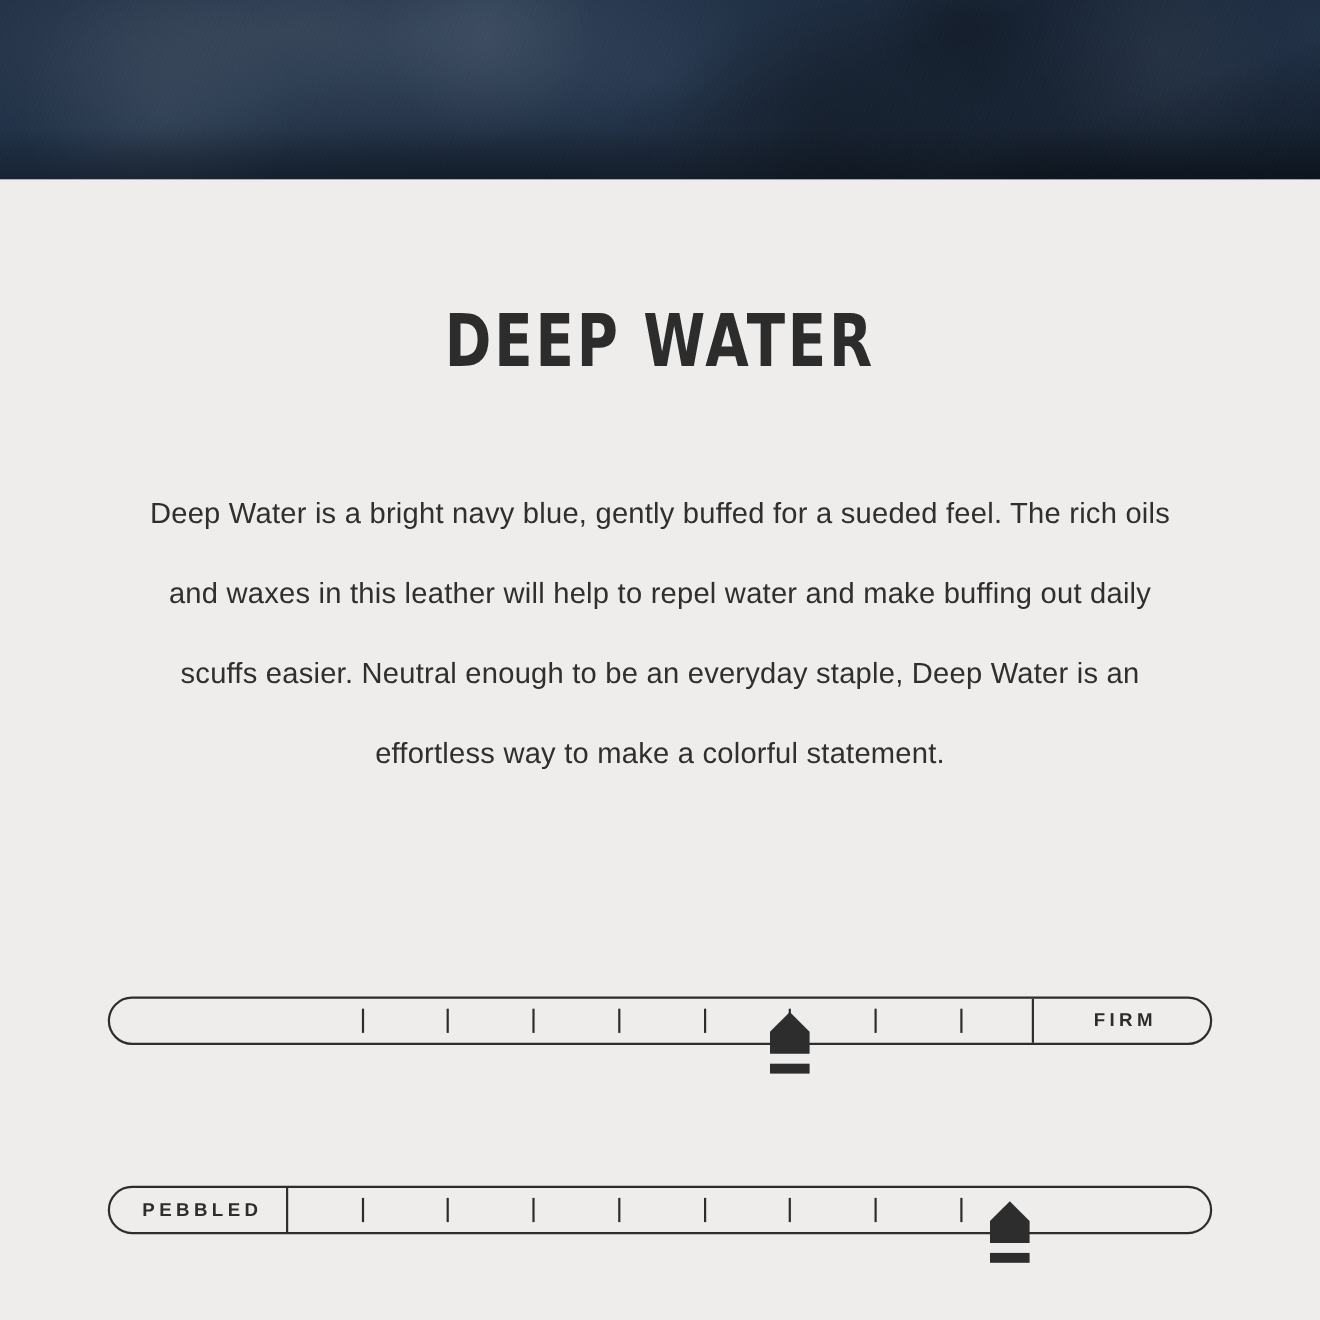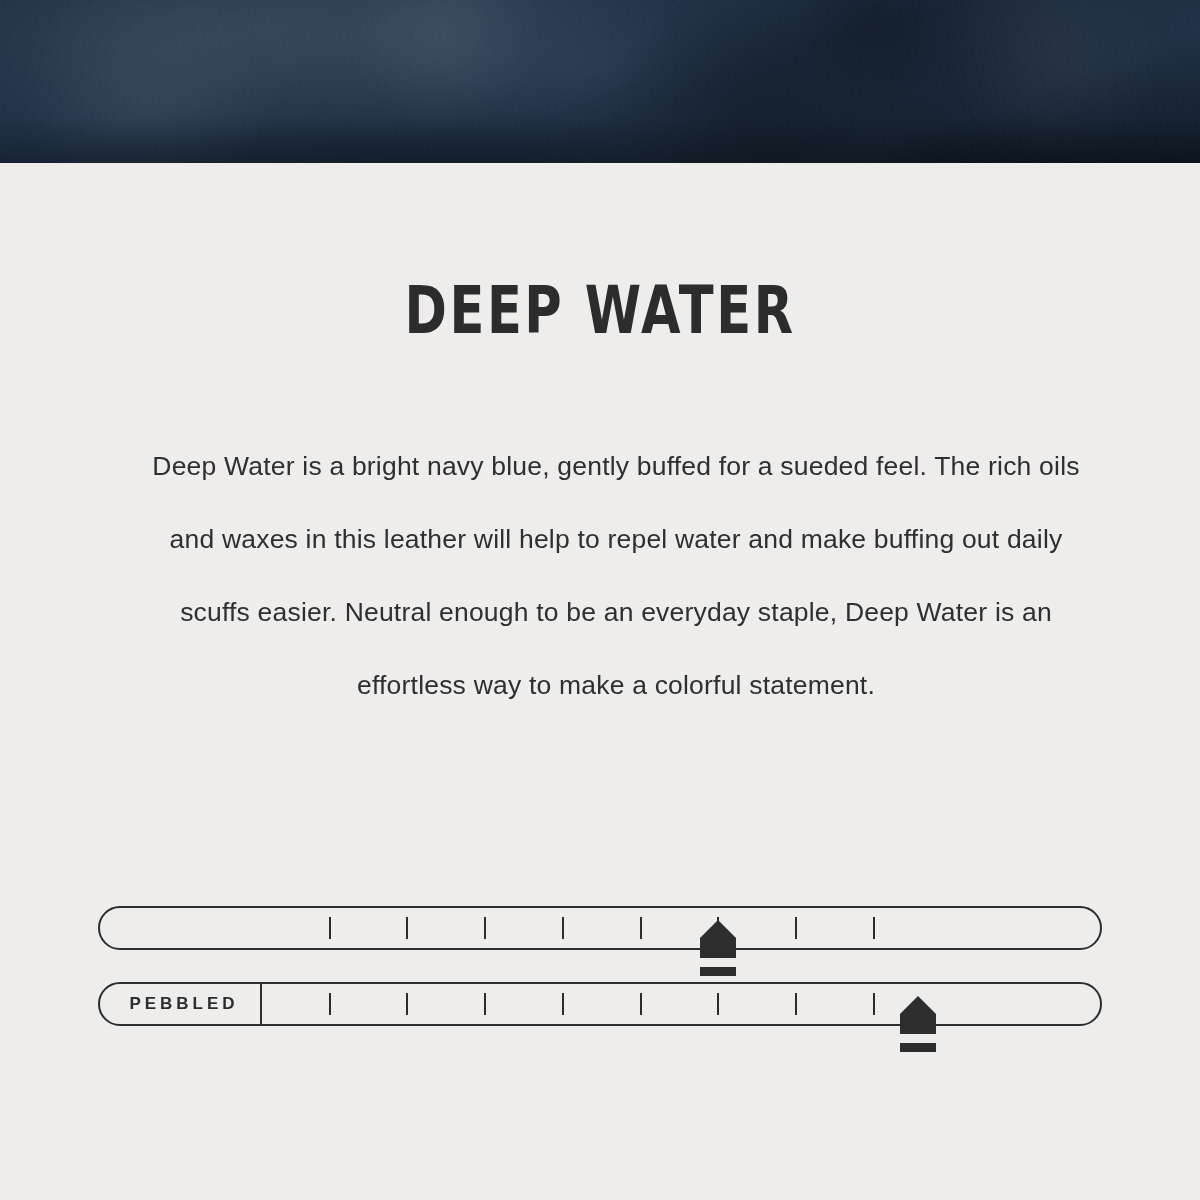--- a/index.html
+++ b/index.html
@@ -76,21 +76,21 @@
     letter-spacing: 3px;
     color: #2c2c2c;
     transform: scaleX(0.86);
     transform-origin: 50% 50%;
   }
 
   
   .body-copy {
     position: absolute;
     top: 430px;
-    left: 146px;
+    left: 130px;
     width: 940px;
     text-align: center;
     font-family: "Liberation Sans", sans-serif;
     font-size: 26.5px;
     line-height: 73px;
     letter-spacing: 0.2px;
     color: #2f2f2f;
     font-weight: 400;
   }
 
@@ -99,21 +99,21 @@
     position: absolute;
     left: 98px;
     width: 1004px;
     height: 44px;
     border: 2px solid #2d2d2d;
     border-radius: 22px;
     background: transparent;
     box-sizing: border-box;
   }
   .scale-1 { top: 906px; }
-  .scale-2 { top: 982px; }
+  .scale-2 { top: 1078px; }
 
   .scale-label {
     position: absolute;
     top: 0;
     height: 100%;
     display: flex;
     align-items: center;
     justify-content: center;
     font-family: "Liberation Sans", sans-serif;
     font-size: 17px;
@@ -203,20 +203,21 @@
       <div class="tick" style="left:90.5%"></div>
       <div class="marker" style="left:67.5%">
         <div class="marker-head">
           <svg width="42" height="42" viewBox="0 0 42 42" aria-hidden="true">
             <polygon points="21,2 39,20 39,40 3,40 3,20" fill="#2d2d2d"></polygon>
           </svg>
         </div>
         <div class="marker-base"></div>
       </div>
     </div>
+    <div class="scale-label right">FIRM</div>
   </div>
 
   <div class="scale scale-2">
     <div class="scale-label left">PEBBLED</div>
     <div class="ticks">
       <div class="tick" style="left:10%"></div>
       <div class="tick" style="left:21.5%"></div>
       <div class="tick" style="left:33%"></div>
       <div class="tick" style="left:44.5%"></div>
       <div class="tick" style="left:56%"></div>

